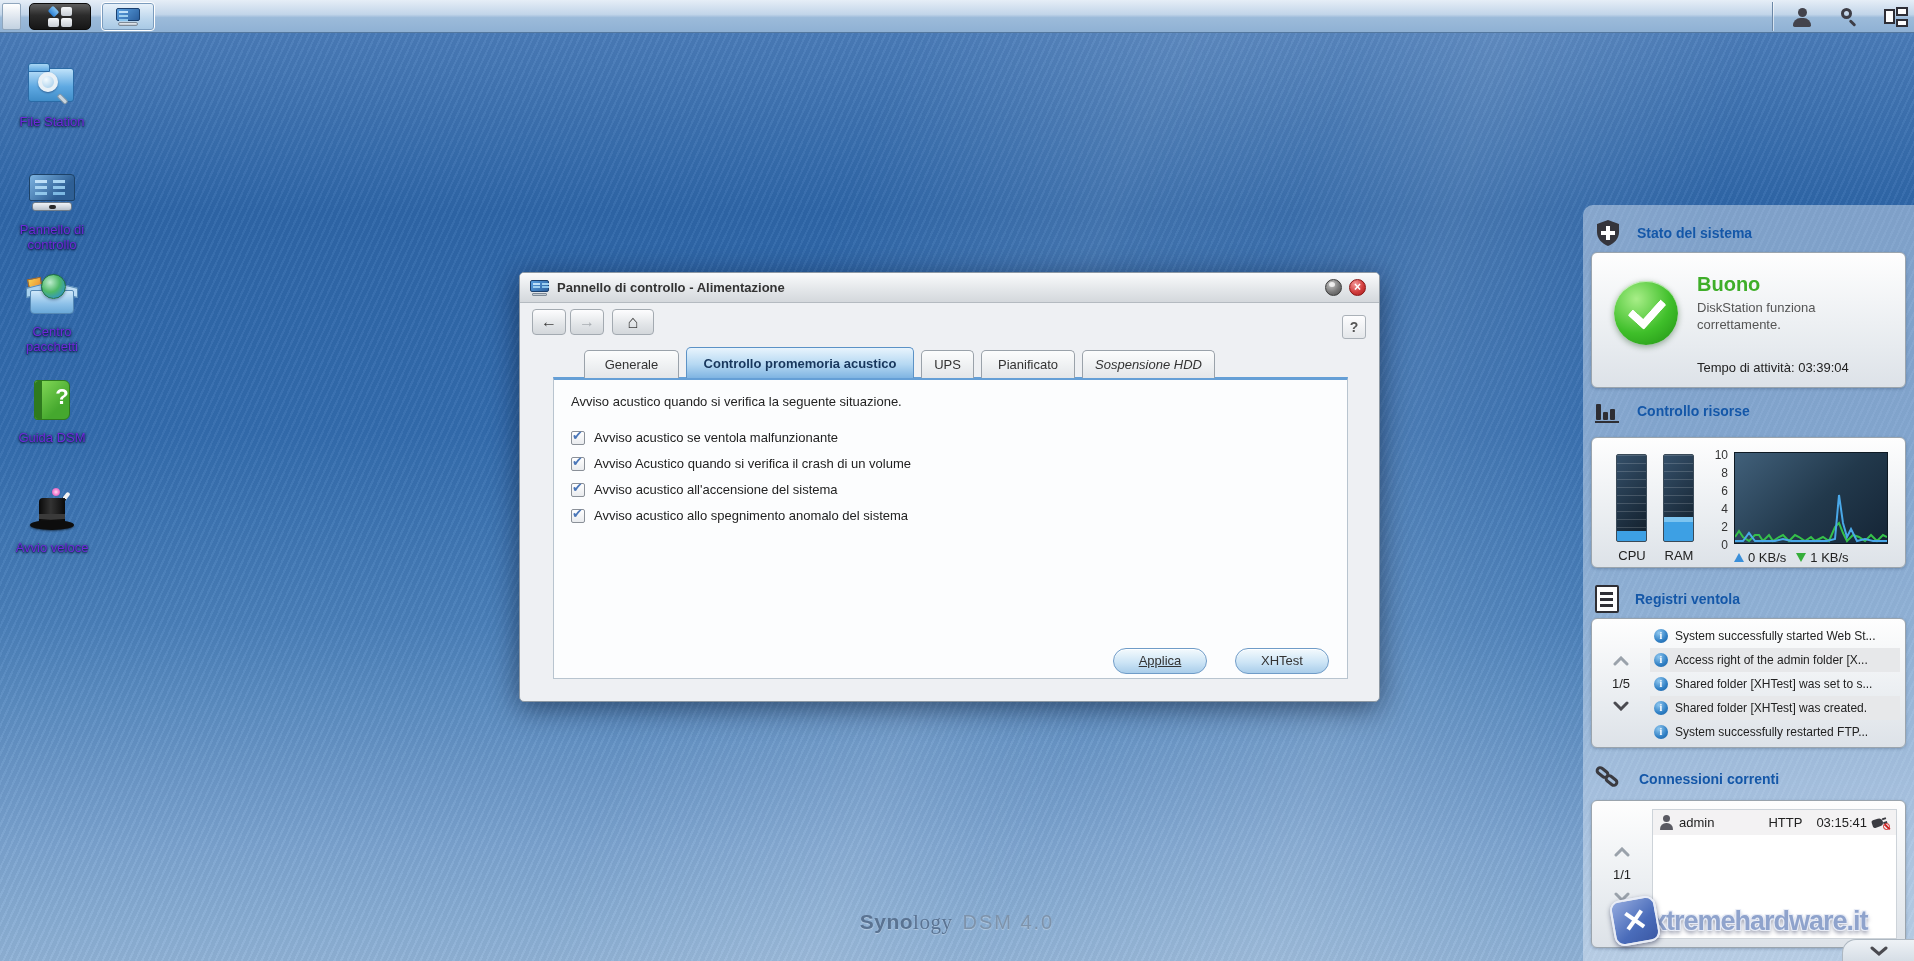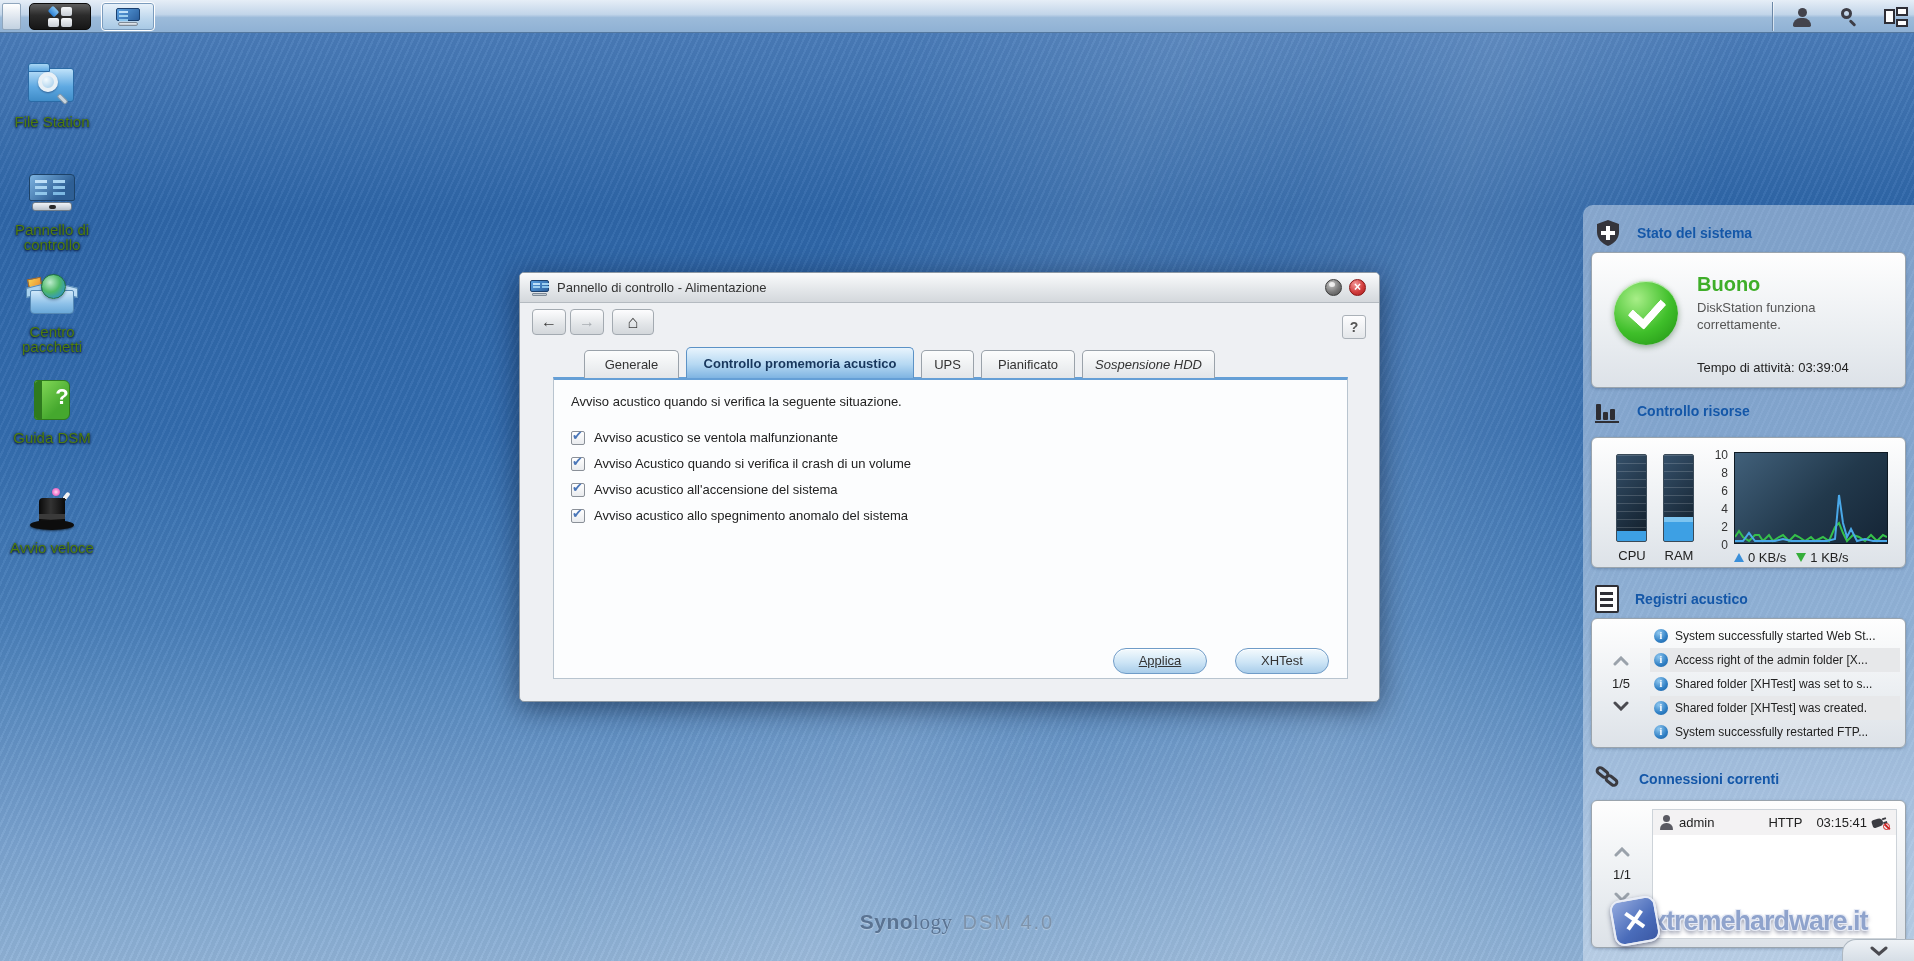--- a/index.html
+++ b/index.html
@@ -43,21 +43,21 @@
   .search-ico { position:relative; width:20px; height:20px; }
   .search-ico .g { position:absolute; left:3px; top:1px; width:11px; height:11px; border:3px solid #3d3d46; border-radius:50%; }
   .search-ico .s { position:absolute; left:13px; top:12px; width:3px; height:8px; background:#3d3d46; transform:rotate(-45deg); border-radius:2px; }
   .pilot-ico { position:relative; width:24px; height:20px; }
   .pilot-ico .p1 { position:absolute; left:0; top:2px; width:11px; height:15px; background:#fdfdfd; border:2px solid #2e2e36; }
   .pilot-ico .p2 { position:absolute; right:0; top:0px; width:12px; height:9px; background:#fdfdfd; border:2px solid #2e2e36; }
   .pilot-ico .p3 { position:absolute; right:0; bottom:0px; width:12px; height:8px; background:#fdfdfd; border:2px solid #2e2e36; }
 
   
   .desk-item { position:absolute; width:104px; text-align:center; cursor:pointer; }
-  .desk-item .lbl { margin-top:6px; color:#4d7c0f; font-size:15px; line-height:15px;
+  .desk-item .lbl { margin-top:6px; color:#6d28d9; font-size:13px; line-height:15px;
     text-shadow:0 1px 2px rgba(0,10,40,0.9), 0 0 3px rgba(0,10,40,0.6); }
   .desk-ico { width:52px; height:46px; margin:0 auto; position:relative; }
   
   .fs-folder { position:absolute; left:2px; top:6px; width:46px; height:34px; border-radius:3px;
     background:linear-gradient(180deg,#bfe2fa,#5fa9e2 55%,#3f8cc8); border:1px solid #2b6ba6; }
   .fs-folder:before { content:""; position:absolute; left:-1px; top:-6px; width:20px; height:7px; border-radius:3px 3px 0 0;
     background:linear-gradient(180deg,#a8d6f4,#5fa9e2); border:1px solid #2b6ba6; }
   .fs-glass { position:absolute; left:12px; top:10px; width:20px; height:20px; border-radius:50%;
     border:4px solid #e8f0f6; background:radial-gradient(circle at 35% 30%, #f4fbff, #9cc8e8); box-shadow:0 1px 2px rgba(0,0,40,0.4); }
   .fs-handle { position:absolute; left:34px; top:31px; width:5px; height:12px; background:#c9d5df; border:1px solid #8699a8; transform:rotate(-45deg); border-radius:2px; }
@@ -94,21 +94,21 @@
     background:#eef0f3; border:1px solid #8d98a3; border-radius:5px;
     box-shadow:0 6px 28px rgba(0,10,30,0.5); }
   .titlebar { position:absolute; left:0; top:0; width:100%; height:30px; border-radius:4px 4px 0 0;
     background:linear-gradient(180deg,#fafbfc,#e4e7ea 55%,#d4d8dc); border-bottom:1px solid #b4bac0;
     display:flex; align-items:center; }
   .title-ico { width:19px; height:16px; position:relative; margin-left:10px; }
   .title-ico .scr { position:absolute; left:0; top:0; width:19px; height:12px; border-radius:2px;
     background:linear-gradient(135deg,#5aa0e0,#2b5f9e); border:1px solid #1b406e; }
   .title-ico .scr i { position:absolute; left:2px; top:2px; width:7px; height:2px; background:#bfe0f8; box-shadow:0 3px 0 #9fd0f0, 9px 0 0 #9fd0f0, 9px 3px 0 #8ac4ec; }
   .title-ico .base { position:absolute; left:2px; bottom:0; width:15px; height:3px; background:#c4ccd4; border:1px solid #7e8a96; border-radius:1px; }
-  .title-txt { margin-left:8px; font-size:13px; font-weight:normal; color:#333; }
+  .title-txt { margin-left:8px; font-size:13px; font-weight:bold; color:#333; }
   .win-sphere { position:absolute; top:6px; width:17px; height:17px; border-radius:50%; cursor:pointer; }
   .sphere-min { right:37px; background:radial-gradient(circle at 35% 28%, #c8c8c8, #7a7a7a 55%, #4c4c4c); border:1px solid #3c3c3c; }
   .sphere-min:before { content:""; position:absolute; left:3px; top:2px; width:6px; height:5px; border-radius:50%; background:rgba(255,255,255,0.75); }
   .sphere-close { right:13px; background:radial-gradient(circle at 35% 28%, #f59a9a, #d13c3c 55%, #a81d1d); border:1px solid #8a1414;
     color:#fff; font-size:12px; font-weight:bold; text-align:center; line-height:15px; }
   .toolbar { position:absolute; left:0; top:30px; width:100%; height:38px; }
   .nav-btn { position:absolute; top:6px; height:26px; border-radius:4px; border:1px solid #a3aab1;
     background:linear-gradient(180deg,#fdfdfe,#e2e5e8 60%,#d3d7db); text-align:center;
     font-size:16px; font-weight:bold; line-height:24px; cursor:pointer; }
   .nav-back { left:12px; width:34px; color:#3e3e3e; }
@@ -424,21 +424,21 @@
       <span>0 KB/s</span>
       <span class="tri-down"></span>
       <span>1 KB/s</span>
     </div>
   </div>
 
   <div class="sec-hdr" style="top:380px;">
     <div class="doc-ico">
         <i></i>
       </div>
-    <div class="sec-title">Registri acustico</div>
+    <div class="sec-title">Registri ventola</div>
   </div>
   <div class="panel" style="top:413px; height:130px;">
     <div class="pager">
       <svg class="chev" viewBox="0 0 16 10">
           <polyline points="2,8 8,2 14,8" fill="none" stroke="#9aa2ab" stroke-width="3" stroke-linecap="round"></polyline>
         </svg>
       <div class="num">1/5</div>
       <svg class="chev" viewBox="0 0 16 10">
           <polyline points="2,2 8,8 14,2" fill="none" stroke="#4a4a50" stroke-width="3" stroke-linecap="round"></polyline>
         </svg>

